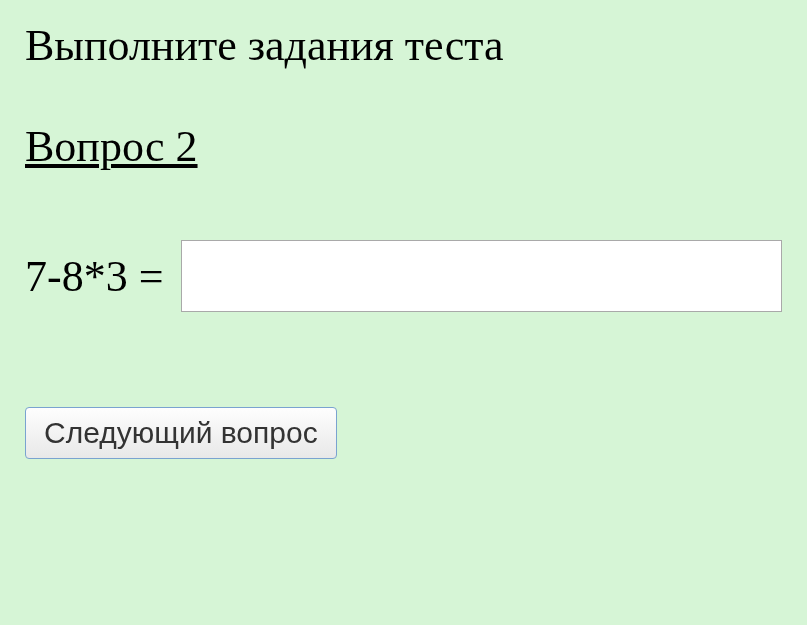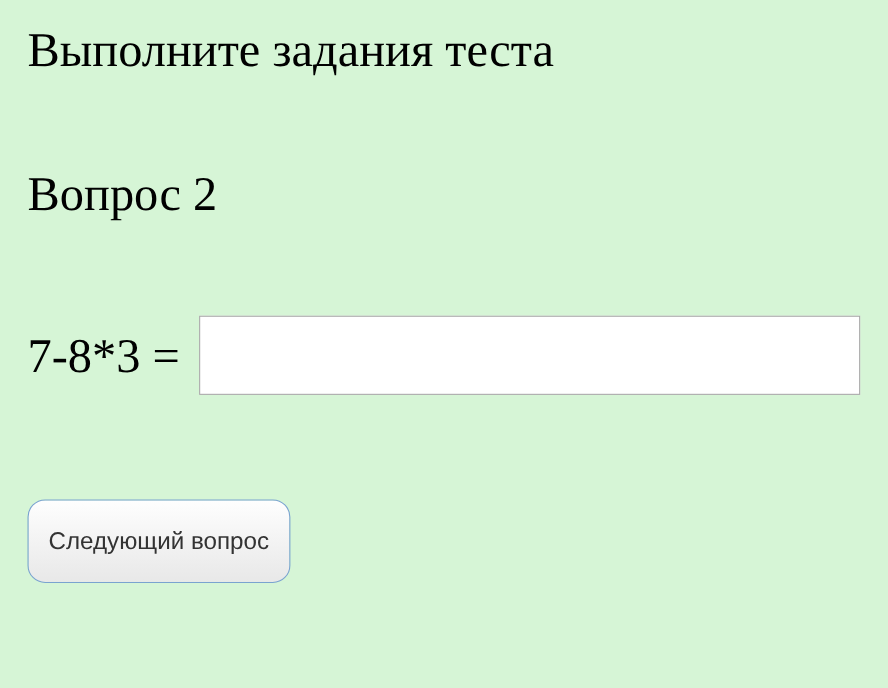--- a/index.html
+++ b/index.html
@@ -11,27 +11,28 @@
       background-color: #d6f5d6;
       font-family: "Times New Roman", Times, serif;
       width: 807px;
       height: 625px;
       padding: 20px 25px;
       overflow: hidden;
     }
     .instruction {
       font-size: 44px;
       color: #000;
-      margin-bottom: 80px;
+      margin-bottom: 50px;
       white-space: nowrap;
     }
     .question-label {
       font-size: 44px;
       color: #000;
-      margin-bottom: 85px;
+      margin-bottom: 68px;
+      text-decoration: underline;
     }
     .question-row {
       display: flex;
       align-items: center;
       margin-bottom: 95px;
     }
     .expression {
       font-size: 44px;
       color: #000;
       margin-right: 18px;
@@ -41,26 +42,26 @@
       flex: 1;
       height: 72px;
       font-size: 32px;
       padding: 4px 8px;
       border: 1px solid #a9a9a9;
       background: #fff;
       font-family: Arial, sans-serif;
     }
     .next-button {
       font-family: Arial, sans-serif;
-      font-size: 22px;
+      font-size: 30px;
       color: #333;
       background: linear-gradient(to bottom, #fefefe, #e8e8e8);
       border: 1px solid #7aa3d0;
-      border-radius: 16px;
-      padding: 24px 18px;
+      border-radius: 4px;
+      padding: 8px 18px;
       cursor: pointer;
     }
   </style>
 </head>
 <body>
 
 
 
 <div class="instruction">Выполните задания теста</div>
 

